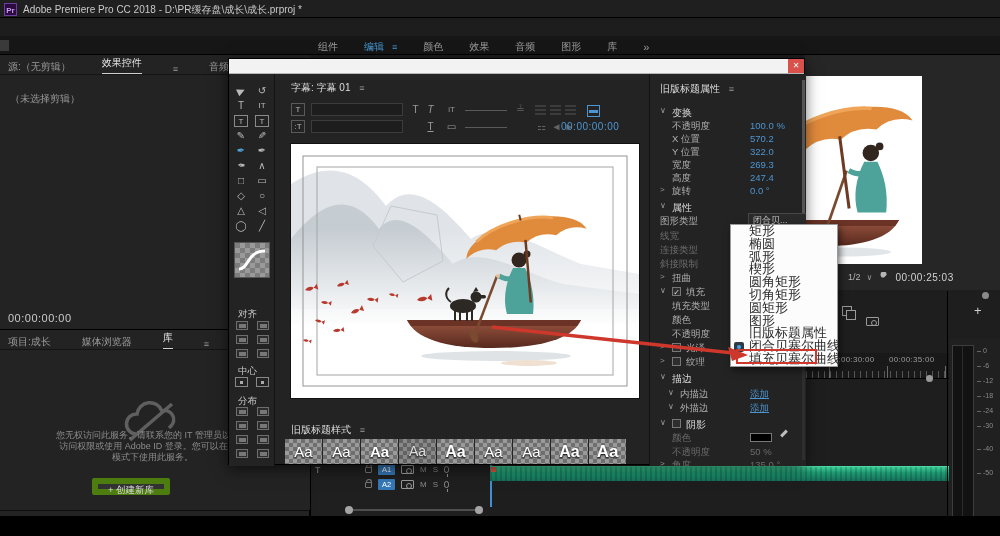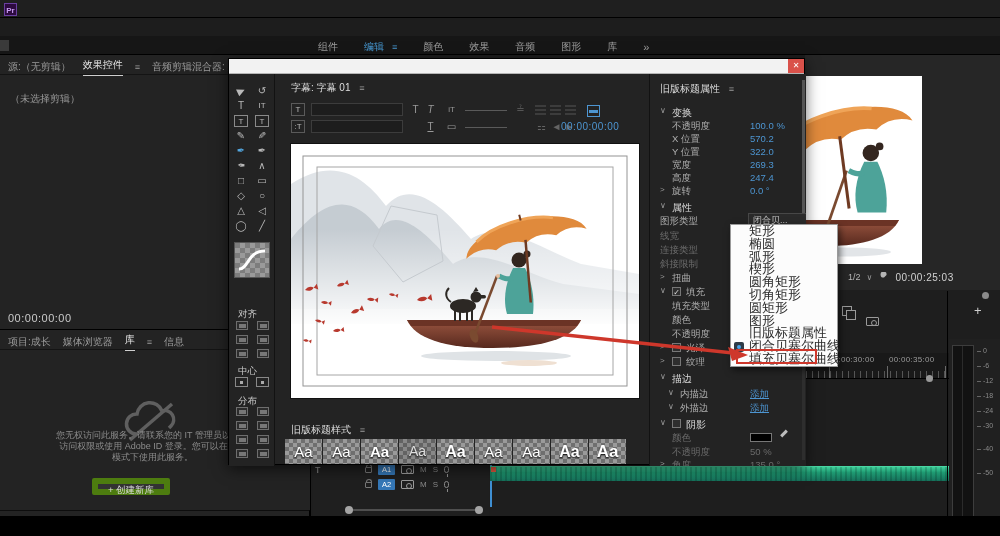--- a/index.html
+++ b/index.html
@@ -17,21 +17,21 @@
   .menubar{left:0;top:18px;width:1000px;height:17px;background:#1f1f1f;border-bottom:1px solid #000;display:flex;align-items:center;padding-left:8px;gap:14px}
   .menubar span{color:#c3c3c3;font-size:10px;cursor:default}
   .wsbar{left:0;top:36px;width:1000px;height:19px;background:#161616;border-bottom:1px solid #000}
   .ws-handle{left:0;top:40px;width:9px;height:11px;background:#3a3a3a}
   .wstabs{left:318px;top:40px;display:flex;gap:26px;align-items:center}
   .wstabs .ws{color:#9c9c9c;font-size:10px}
   .wstabs .ws.on{color:#4798d2}
   .wsmenu{color:#4798d2;font-size:9px;margin-left:-18px}
   .wsov{color:#9c9c9c;font-size:11px}
   
-  .tabbar{display:flex;gap:12px;align-items:center;padding:5px 0 0 8px}
+  .tabbar{display:flex;gap:31px;align-items:flex-end;padding:5px 0 0 8px}
   .ptab{color:#9a9a9a;font-size:10px;white-space:nowrap}
   .ptab.on{color:#e4e4e4;border-bottom:1px solid #cfcfcf;padding-bottom:3px}
   .pmenu{color:#9a9a9a;font-size:9px}
   
   .src-panel{left:0;top:55px;width:310px;height:275px;background:var(--panel);border-bottom:1px solid #000;overflow:hidden}
   .src-tabbar{border-bottom:1px solid #141414;height:20px}
   .src-empty{position:absolute;left:10px;top:37px;color:#9a9a9a}
   .src-tc{position:absolute;left:8px;top:257px;font-size:11px;color:#c9c9c9;letter-spacing:.5px}
   .proj-panel{left:0;top:330px;width:310px;height:180px;background:var(--panel);overflow:hidden}
   .proj-tabbar{border-bottom:1px solid #141414;height:20px}
@@ -146,20 +146,21 @@
   .arrow-svg{left:0;top:0;width:1000px;height:536px;z-index:50;pointer-events:none}
   .z5{z-index:20}
 </style>
 </head>
 <body>
 
 <div id="app">
 
   <div class="titlebar abs">
     <span class="pr-icon abs">Pr</span>
+    <span class="title-text abs">Adobe Premiere Pro CC 2018 - D:\PR缓存盘\成长\成长.prproj *</span>
   </div>
 
 
   <div class="wsbar abs"></div>
   <div class="ws-handle abs"></div>
   <div class="wstabs abs">
     <span class="ws">组件</span>
     <span class="ws on">编辑</span>
     <span class="wsmenu">≡</span>
     <span class="ws">颜色</span>

